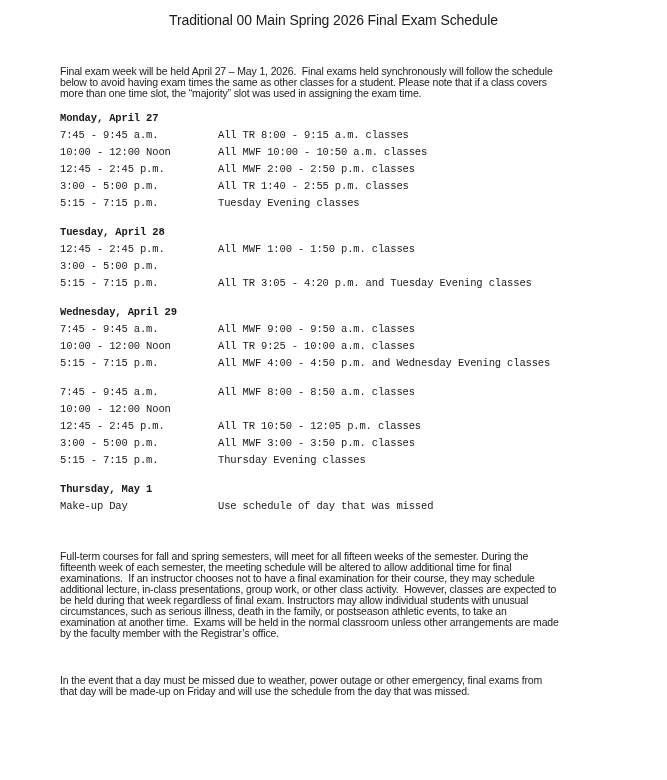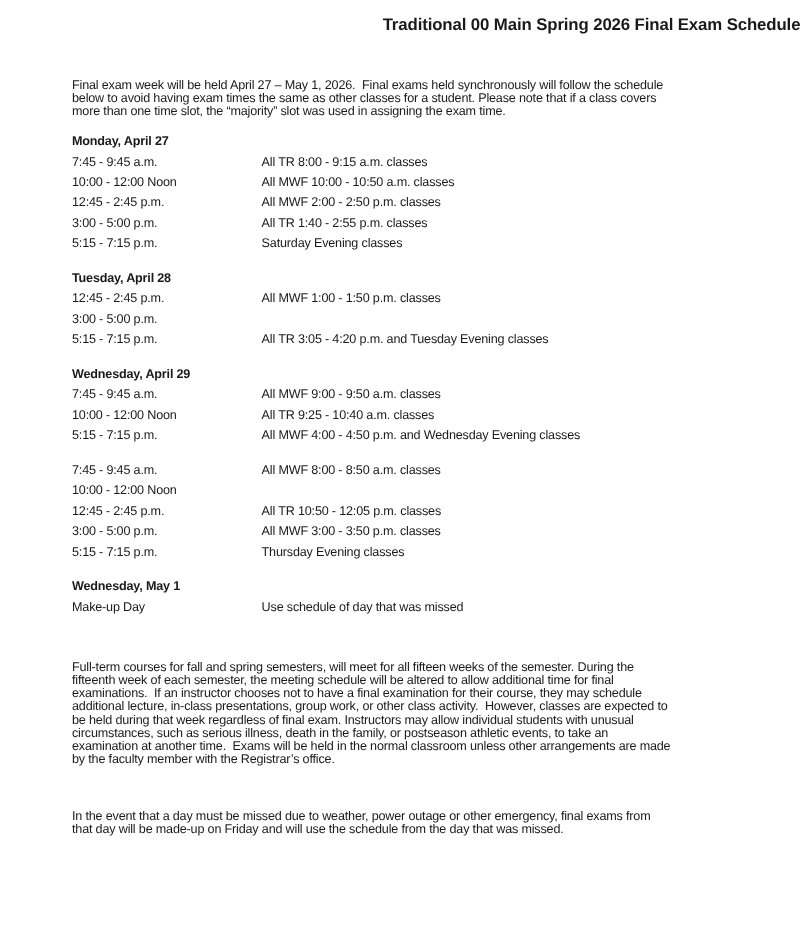--- a/index.html
+++ b/index.html
@@ -9,34 +9,34 @@
     font-family: "Liberation Sans", "DejaVu Sans", sans-serif;
     font-size: 10.5px;
     letter-spacing: -0.15px;
     color: #1a1a1a;
     overflow: hidden;
   }
   .page { width: 667px; height: 780px; background: #ffffff; }
   .doc-title {
     margin-top: 10px;
     margin-bottom: 15px;
-    text-align: right;
+    text-align: center;
     font-size: 14px;
-    font-weight: bold;
+    font-weight: normal;
     line-height: 20px;
     letter-spacing: -0.1px;
   }
   .content { margin-left: 60px; margin-right: 8px; }
   .para {
     white-space: pre-wrap;
     line-height: 11px;
     margin-bottom: 11px;
     margin-top: 36px;
   }
-  .day { margin-bottom: 12px; }
+  .day { margin-bottom: 12px; font-family: Liberation Mono, monospace; }
   .day-heading { font-weight: bold; line-height: 17px; }
   .row { display: grid; grid-template-columns: 158px auto; line-height: 17px; }
   .row .time { display: block; }
   .row .desc { display: block; }
 </style>
 </head>
 <body>
 
 <div class="page">
 
@@ -62,21 +62,21 @@
       <div class="row">
         <span class="time">12:45 - 2:45 p.m.</span>
         <span class="desc">All MWF 2:00 - 2:50 p.m. classes</span>
       </div>
       <div class="row">
         <span class="time">3:00 - 5:00 p.m.</span>
         <span class="desc">All TR 1:40 - 2:55 p.m. classes</span>
       </div>
       <div class="row">
         <span class="time">5:15 - 7:15 p.m.</span>
-        <span class="desc">Saturday Evening classes</span>
+        <span class="desc">Tuesday Evening classes</span>
       </div>
     </section>
 
     <section class="day">
       <div class="day-heading">Tuesday, April 28</div>
       <div class="row">
         <span class="time">12:45 - 2:45 p.m.</span>
         <span class="desc">All MWF 1:00 - 1:50 p.m. classes</span>
       </div>
       <div class="row">
@@ -89,21 +89,21 @@
     </section>
 
     <section class="day">
       <div class="day-heading">Wednesday, April 29</div>
       <div class="row">
         <span class="time">7:45 - 9:45 a.m.</span>
         <span class="desc">All MWF 9:00 - 9:50 a.m. classes</span>
       </div>
       <div class="row">
         <span class="time">10:00 - 12:00 Noon</span>
-        <span class="desc">All TR 9:25 - 10:40 a.m. classes</span>
+        <span class="desc">All TR 9:25 - 10:00 a.m. classes</span>
       </div>
       <div class="row">
         <span class="time">5:15 - 7:15 p.m.</span>
         <span class="desc">All MWF 4:00 - 4:50 p.m. and Wednesday Evening classes</span>
       </div>
     </section>
 
     <section class="day">
       <div class="row">
         <span class="time">7:45 - 9:45 a.m.</span>
@@ -120,21 +120,21 @@
         <span class="time">3:00 - 5:00 p.m.</span>
         <span class="desc">All MWF 3:00 - 3:50 p.m. classes</span>
       </div>
       <div class="row">
         <span class="time">5:15 - 7:15 p.m.</span>
         <span class="desc">Thursday Evening classes</span>
       </div>
     </section>
 
     <section class="day">
-      <div class="day-heading">Wednesday, May 1</div>
+      <div class="day-heading">Thursday, May 1</div>
       <div class="row">
         <span class="time">Make-up Day</span>
         <span class="desc">Use schedule of day that was missed</span>
       </div>
     </section>
 
     <p class="para">Full-term courses for fall and spring semesters, will meet for all fifteen weeks of the semester. During the
 fifteenth week of each semester, the meeting schedule will be altered to allow additional time for final
 examinations.  If an instructor chooses not to have a final examination for their course, they may schedule
 additional lecture, in-class presentations, group work, or other class activity.  However, classes are expected to

